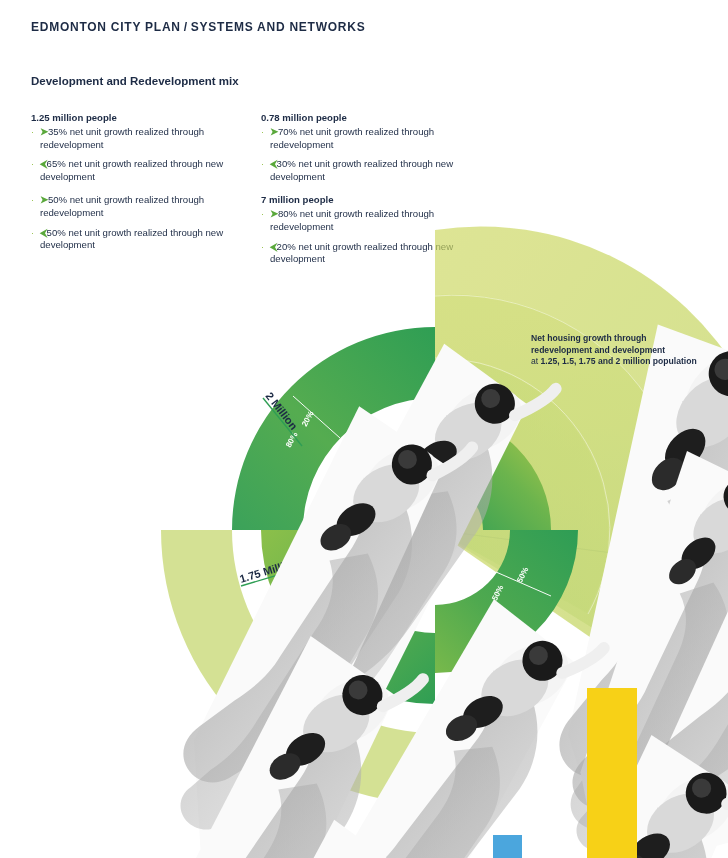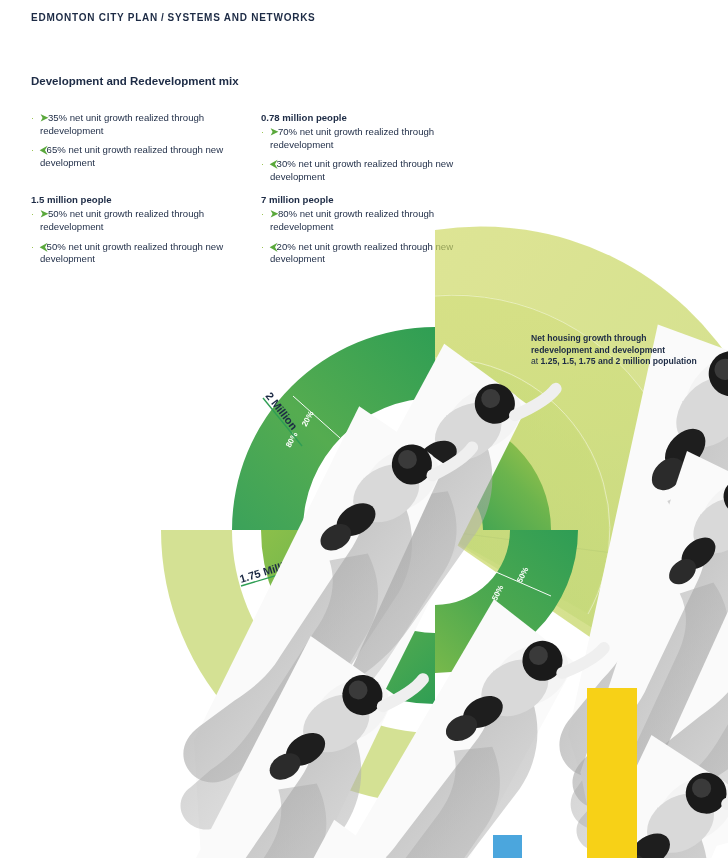--- a/index.html
+++ b/index.html
@@ -8,22 +8,22 @@
     width:728px; height:858px;
     background:#ffffff;
     font-family:"Liberation Sans", sans-serif;
     color:#1d2b45;
     position:relative;
     overflow:hidden;
   }
 
   
   .runhead {
-    position:absolute; left:31px; top:12px;
-    font-size:10px; font-weight:bold; letter-spacing:0.75px;
+    position:absolute; left:31px; top:20px;
+    font-size:12px; font-weight:bold; letter-spacing:0.75px;
     color:#1d2b45; white-space:nowrap;
   }
   .runhead .sep { display:inline-block; padding:0 3px; }
 
   
   .title {
     position:absolute; left:31px; top:74px;
     font-size:11.5px; font-weight:bold; line-height:15px;
     color:#1d2b45; width:300px;
   }
@@ -82,20 +82,21 @@
 
 <div class="title">
   <div>Development and Redevelopment mix</div>
 </div>
 
 <div class="groups">
 
   <div class="grow">
 
     <div class="gcol">
+      <div class="ghead">1.25 million people</div>
       <div class="gitem">
         <span class="gdot">·</span>
         <span class="gtext"><span class="garrow">➤</span><span>35% net unit growth realized through redevelopment</span></span>
       </div>
       <div class="gitem">
         <span class="gdot">·</span>
         <span class="gtext"><span class="garrow">⮜</span><span>65% net unit growth realized through new development</span></span>
       </div>
     </div>
 
@@ -111,21 +112,20 @@
       </div>
     </div>
 
   </div>
 
   <div class="gspacer"></div>
 
   <div class="grow">
 
     <div class="gcol">
-      <div class="ghead">1.5 million people</div>
       <div class="gitem">
         <span class="gdot">·</span>
         <span class="gtext"><span class="garrow">➤</span><span>50% net unit growth realized through redevelopment</span></span>
       </div>
       <div class="gitem">
         <span class="gdot">·</span>
         <span class="gtext"><span class="garrow">⮜</span><span>50% net unit growth realized through new development</span></span>
       </div>
     </div>
 

